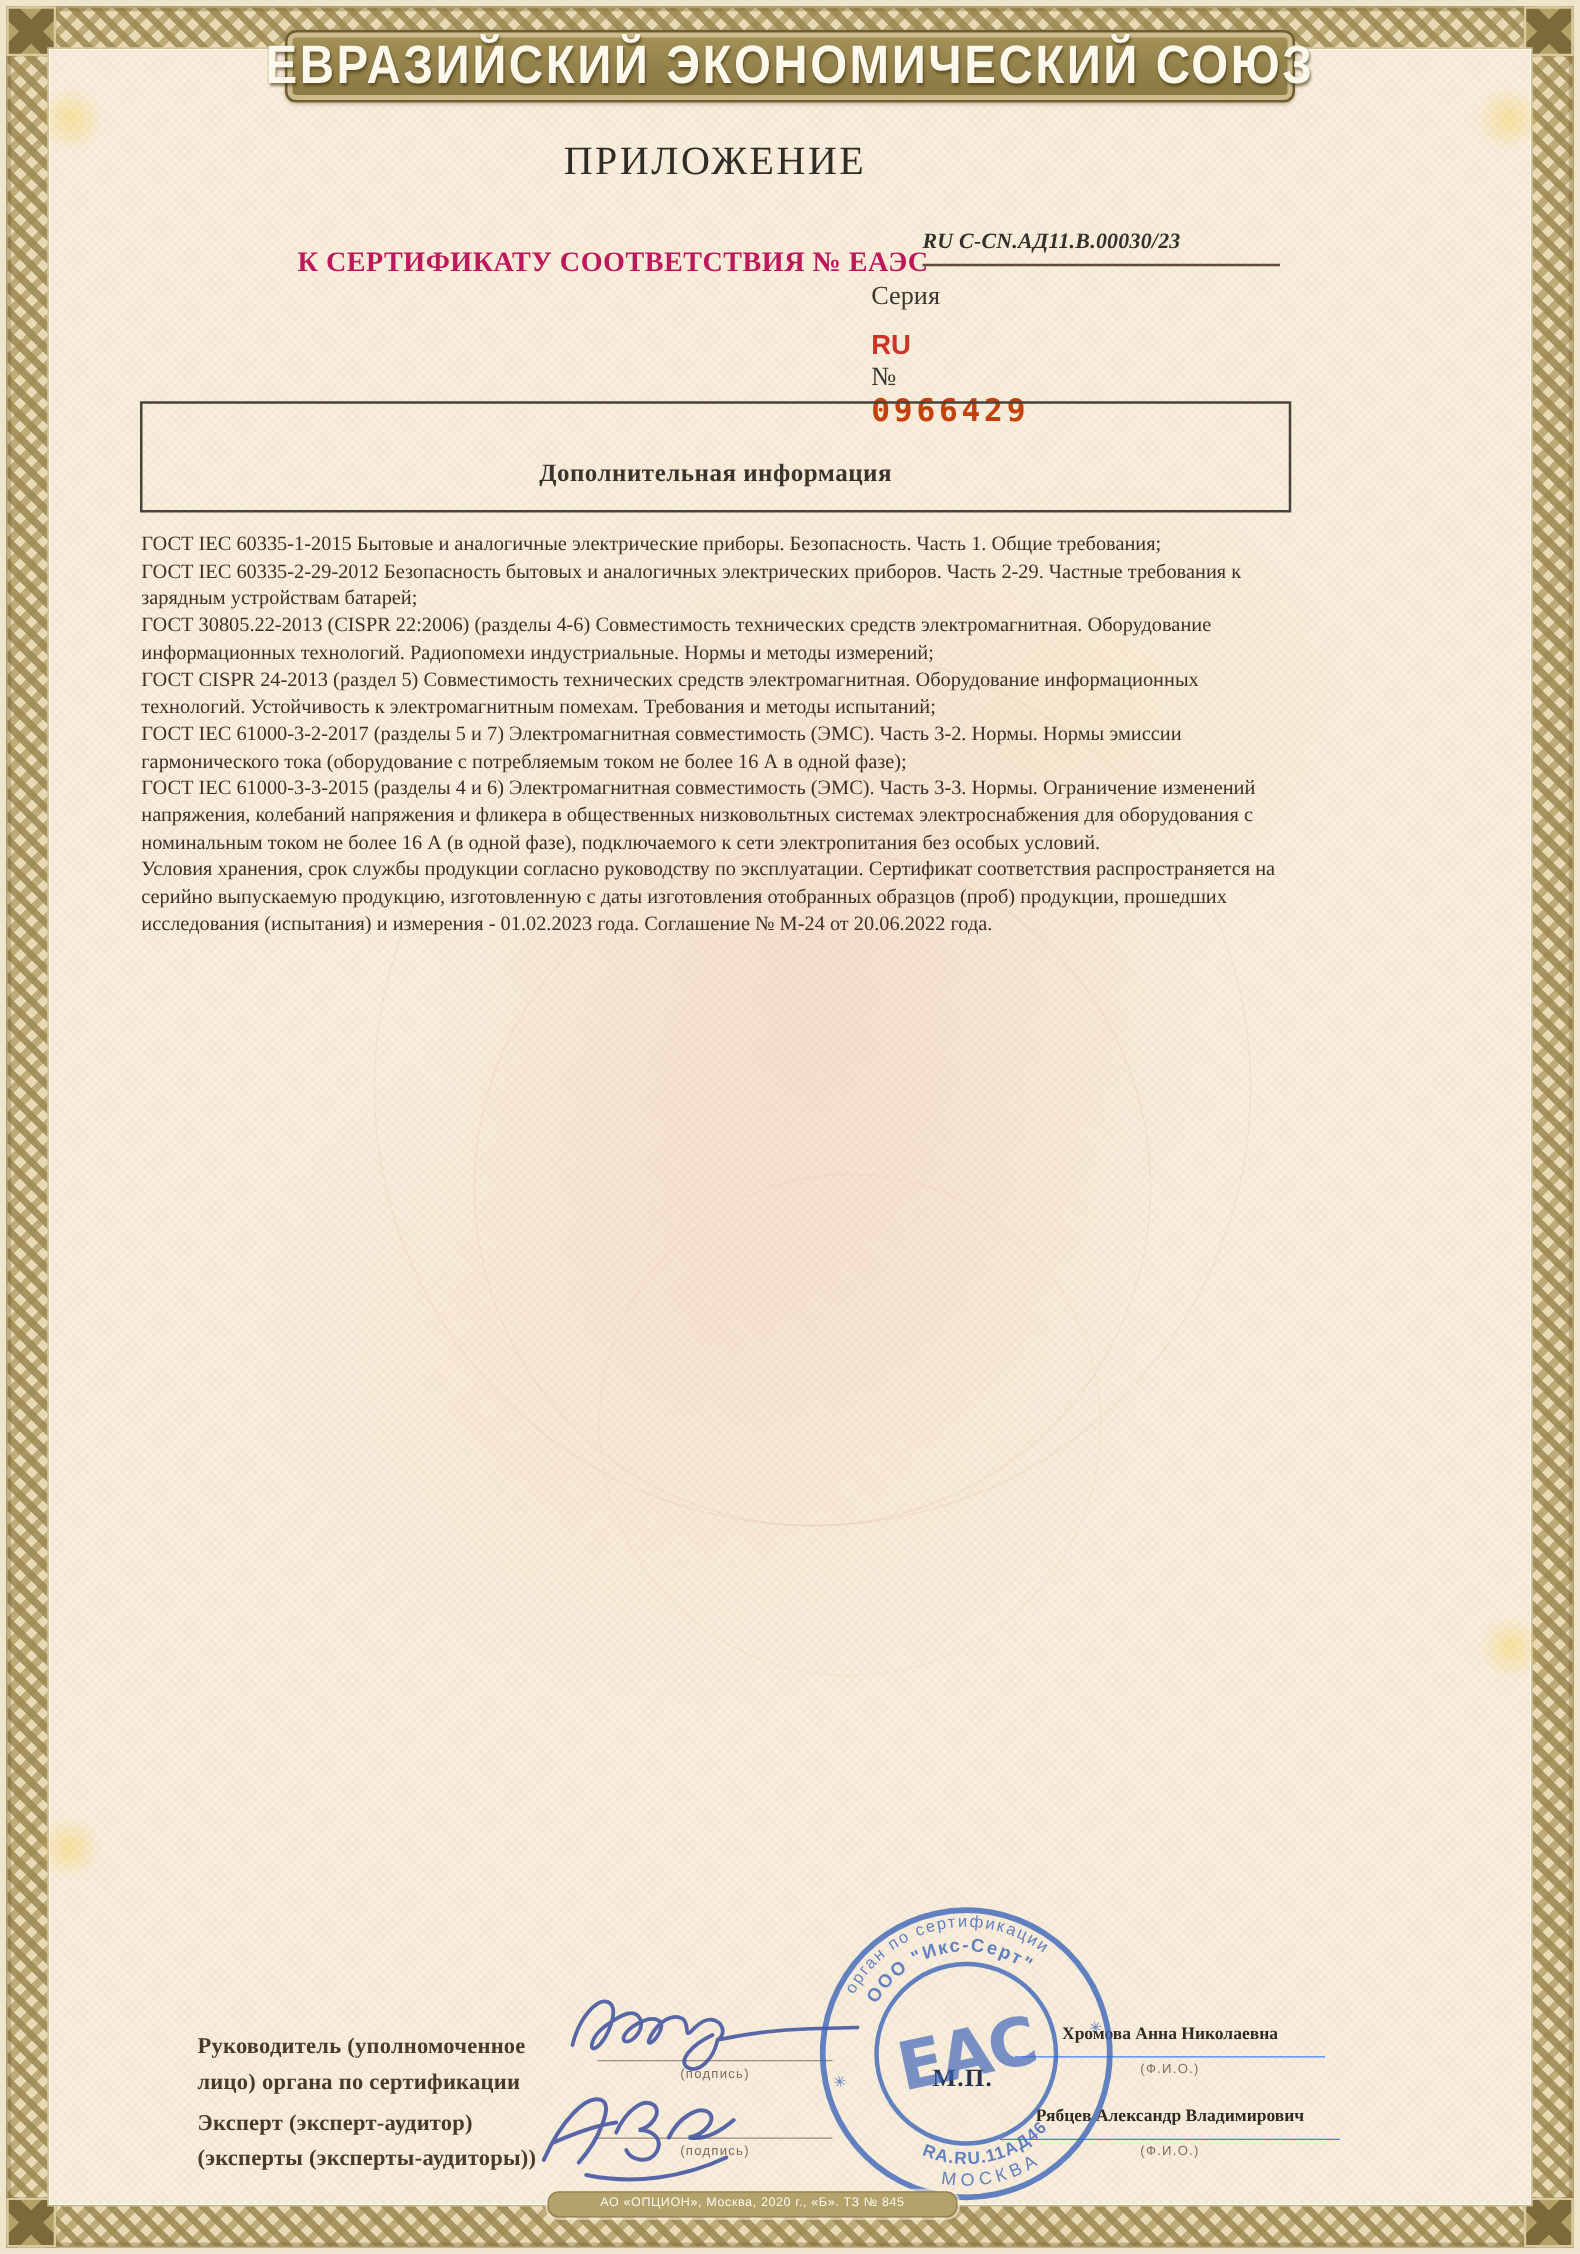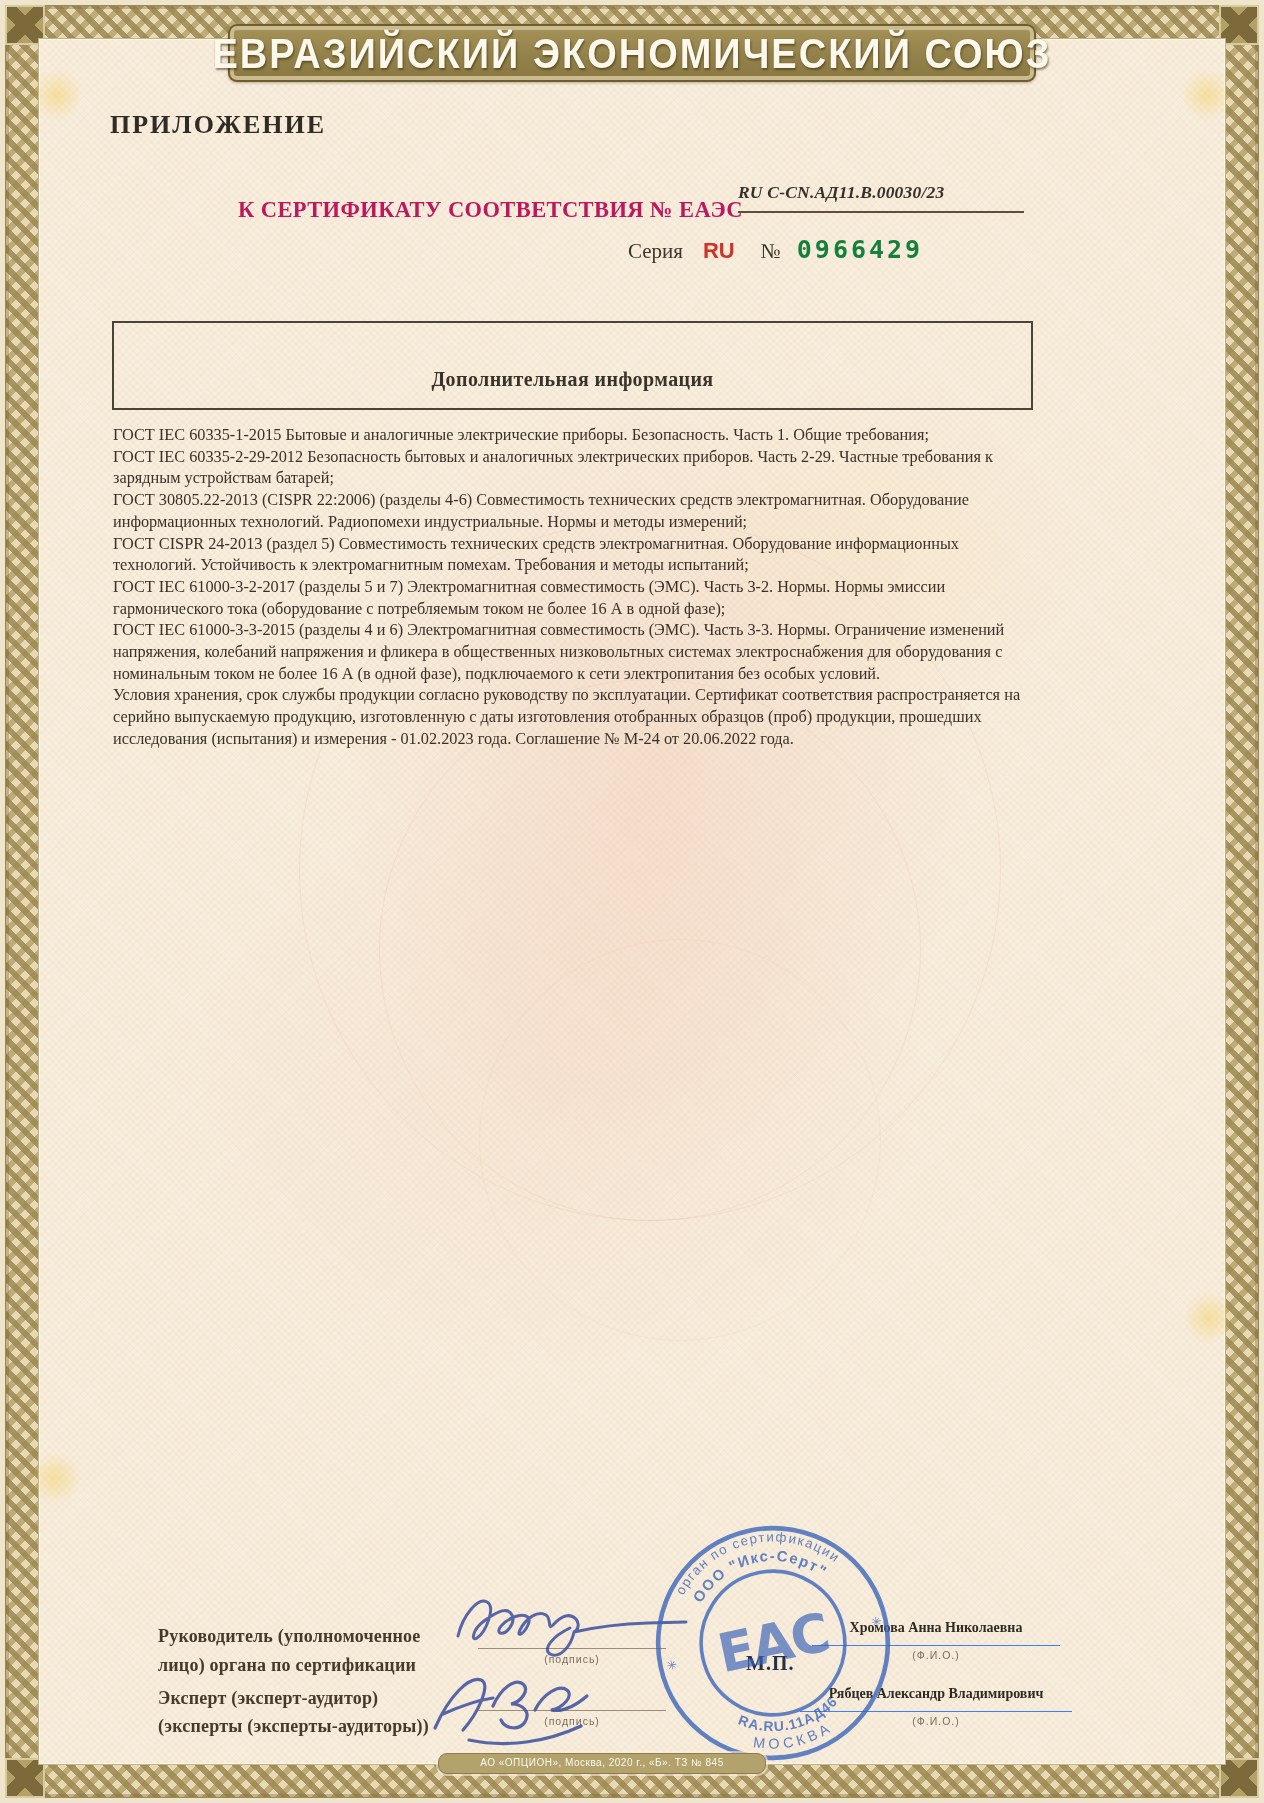--- a/index.html
+++ b/index.html
@@ -51,39 +51,39 @@
     display:flex;align-items:center;justify-content:center;
   }
   .banner span{
     font-family:"Liberation Sans", sans-serif;font-weight:700;font-size:38px;
     letter-spacing:2px;color:#fcf8ec;white-space:nowrap;
     transform:scaleY(1.14);
     text-shadow:1px 2px 2px rgba(60,45,10,.55), 0 0 1px rgba(60,45,10,.4);
   }
   
   .title{
-    position:absolute;left:110px;top:110px;width:924px;text-align:left;
-    font-size:26px;font-weight:700;letter-spacing:2px;color:#2f2b25;
+    position:absolute;left:110px;top:110px;width:924px;text-align:center;
+    font-size:32px;font-weight:400;letter-spacing:2px;color:#2f2b25;
   }
   .subtitle{
     position:absolute;left:238px;top:197px;
     font-size:22.5px;font-weight:600;letter-spacing:.4px;color:#be185d;white-space:nowrap;
   }
   .certnum{
     position:absolute;left:738px;top:182px;width:286px;
     font-size:17.5px;font-weight:700;color:#34302a;letter-spacing:.2px;
     padding-bottom:8px;border-bottom:2px solid #5f4d39;white-space:nowrap;font-style:italic;
   }
   .series-row{
-    position:absolute;left:628px;top:224px;display:flex;align-items:baseline;white-space:nowrap;
+    position:absolute;left:671px;top:224px;display:flex;align-items:baseline;white-space:nowrap;flex-direction:column;
   }
   .series-label{font-size:21px;color:#3c362e;}
   .series-value{font-family:"Liberation Sans",sans-serif;font-size:22px;font-weight:700;color:#cf3226;margin-left:20px;margin-top:14px;}
   .no-sign{font-size:21px;color:#3c362e;margin-left:26px;}
-  .series-number{font-family:"DejaVu Sans Mono",monospace;font-size:25px;font-weight:700;color:#15803d;letter-spacing:3px;margin-left:16px;}
+  .series-number{font-family:"DejaVu Sans Mono",monospace;font-size:25px;font-weight:700;color:#c2410c;letter-spacing:3px;margin-left:16px;}
   
   .infobox{
     position:absolute;left:112px;top:321px;width:921px;height:89px;
     border:2px solid #49433c;
     display:flex;align-items:flex-end;justify-content:center;
     padding-bottom:17px;box-sizing:border-box;
   }
   .infobox span{font-size:20px;font-weight:700;color:#3a332b;letter-spacing:.4px;}
   
   .bodytext{

